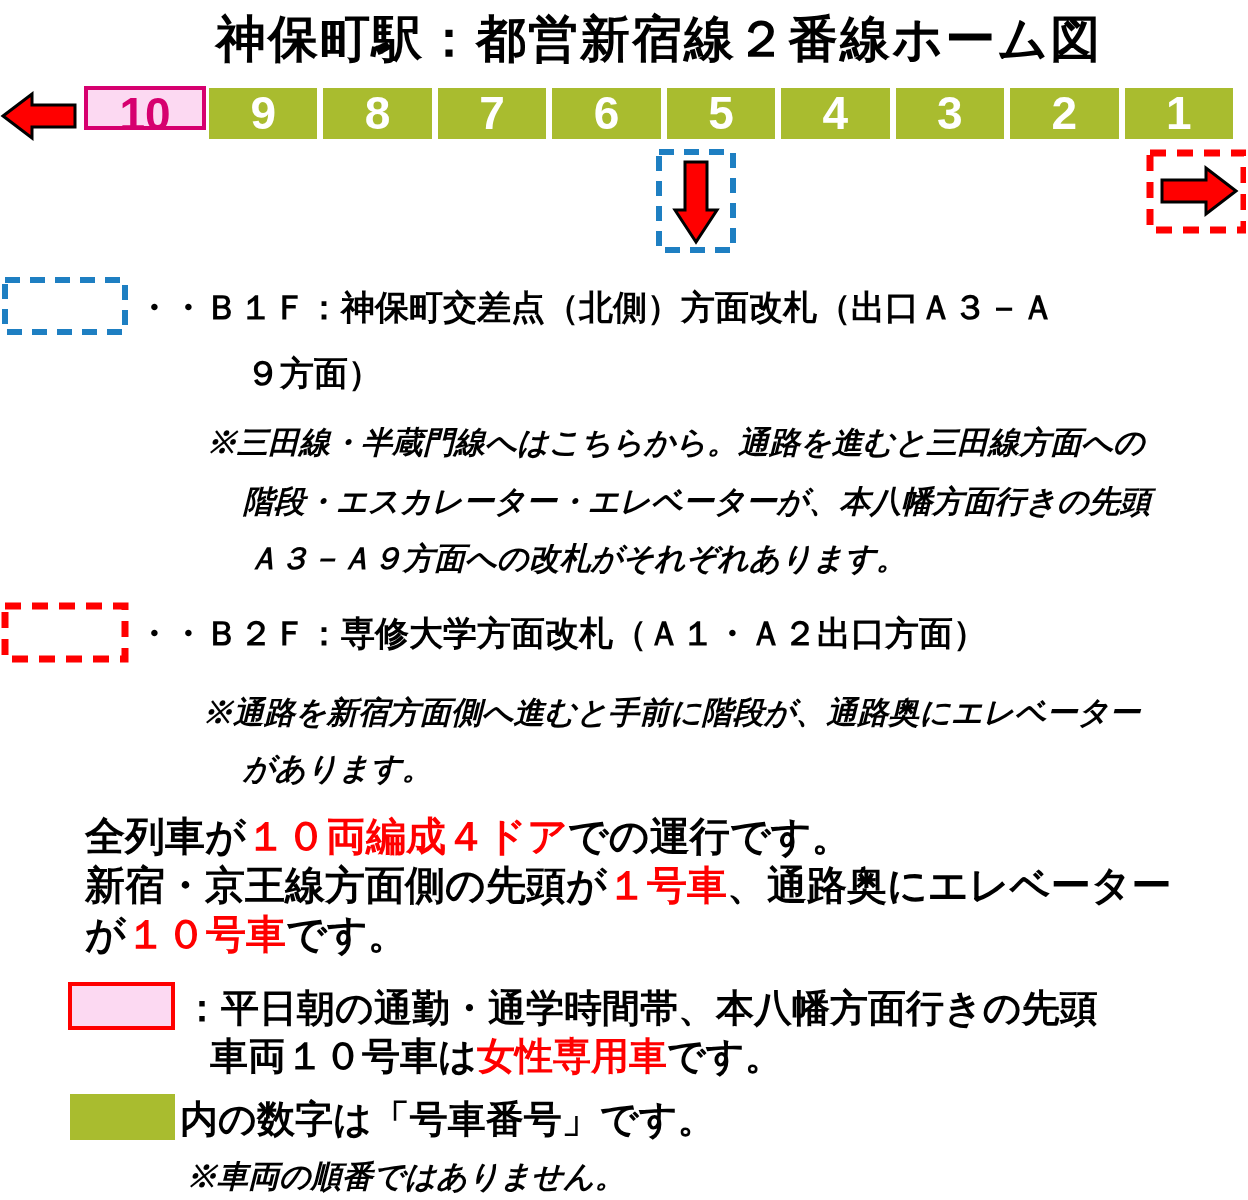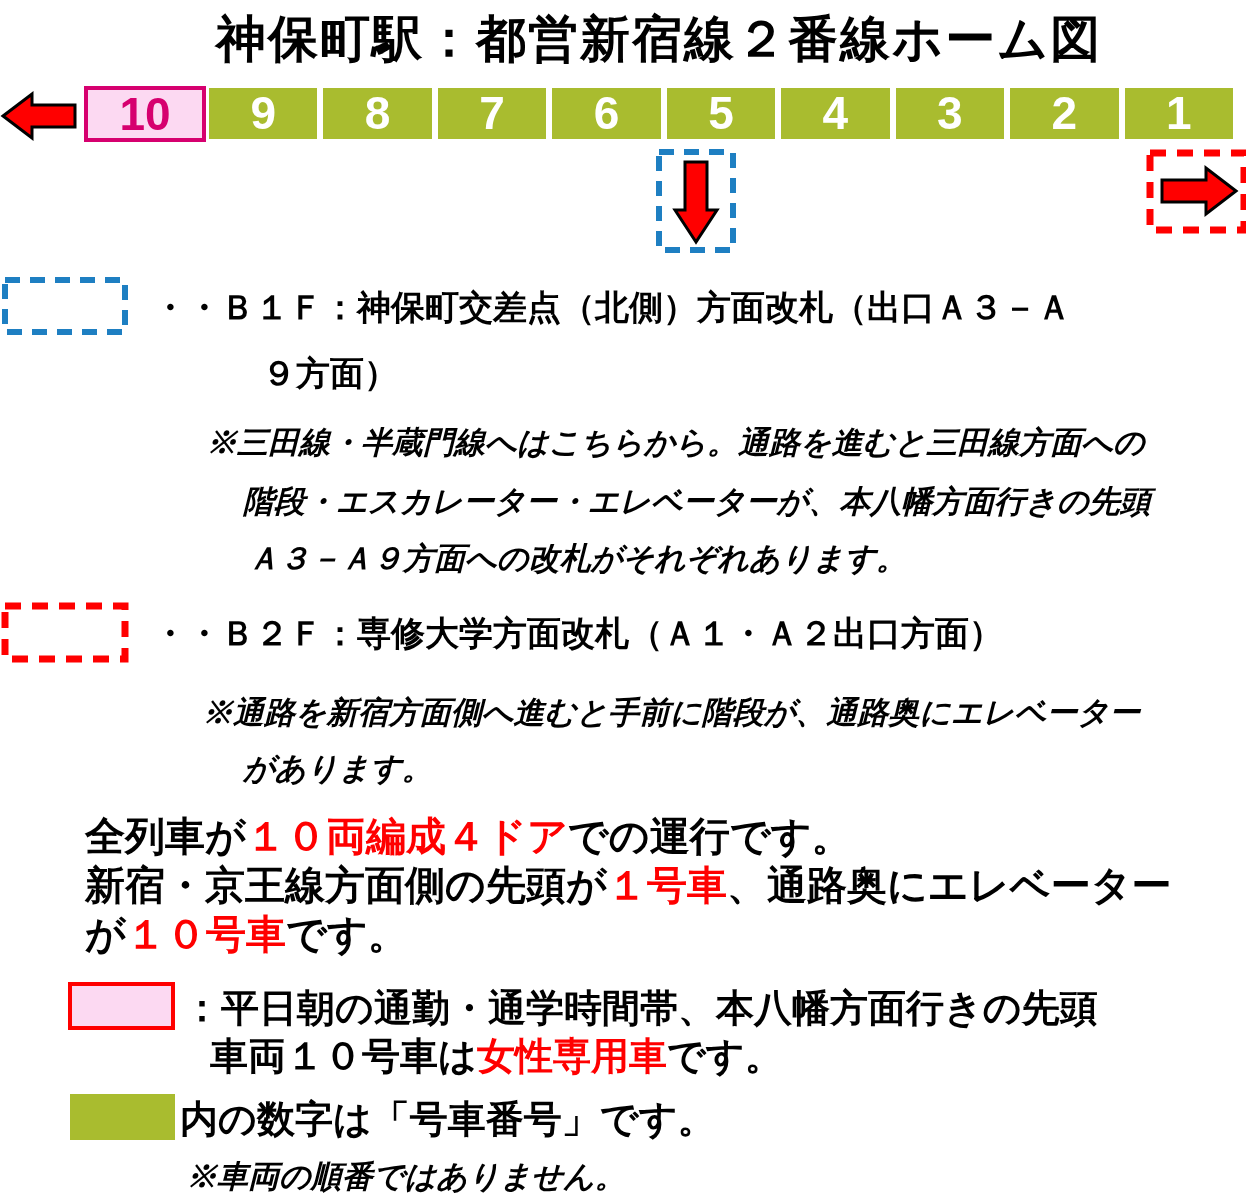--- a/index.html
+++ b/index.html
@@ -15,21 +15,21 @@
   .abs{position:absolute;white-space:nowrap;}
   
   .title{
     left:216px;top:6px;
     font-size:50px;
     letter-spacing:2px;
     font-family:Liberation Serif, serif;
   }
   
   .car-pink{
-    left:84px;top:86px;width:122px;height:56px;
+    left:84px;top:86px;width:122px;height:44px;
     box-sizing:border-box;
     background:#FCD9F2;
     border:4px solid #D6006F;
     color:#D6006F;
     font-size:46px;line-height:48px;
     text-align:center;
   }
   .cars-olive{
     left:209px;top:88px;width:1024px;height:51px;
     display:flex;gap:6px;
@@ -37,21 +37,21 @@
   .car-olive{
     flex:1;
     background:#A9BC2F;
     color:#ffffff;
     font-size:46px;line-height:51px;
     text-align:center;
   }
   
   .red-txt{color:#FF0000;}
   
-  .h-line{font-size:34px;line-height:42px;margin-left:16px;}
+  .h-line{font-size:34px;line-height:42px;}
   .note{font-size:31px;line-height:38px;font-style:italic;}
   
   .tline{font-size:40px;line-height:46px;text-align:center;}
   
   .legend-pink{
     left:68px;top:982px;width:107px;height:48px;
     box-sizing:border-box;
     background:#FCD9F2;
     border:4px solid #FF0000;
   }

